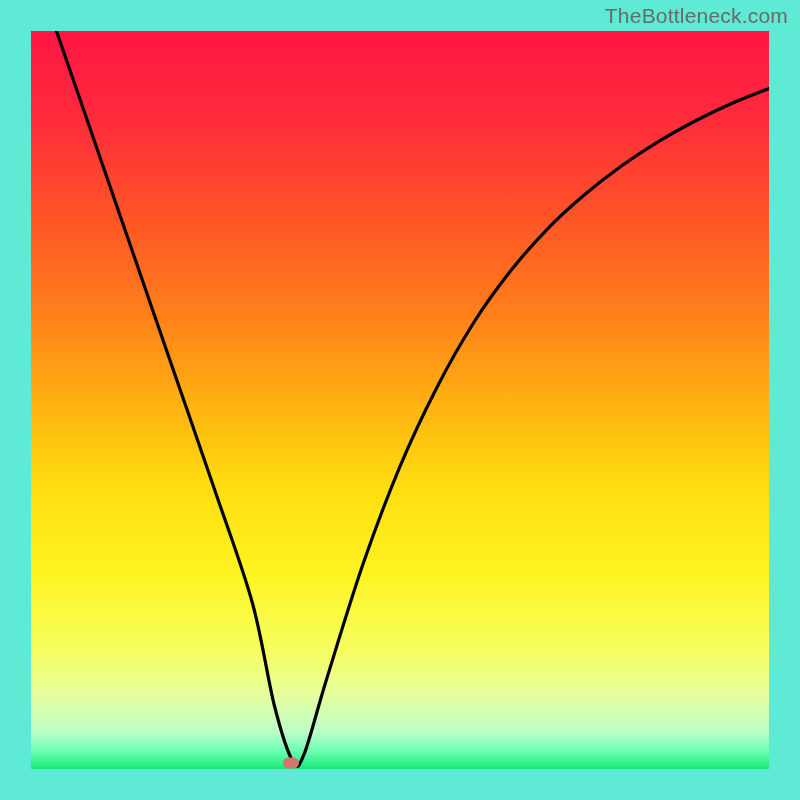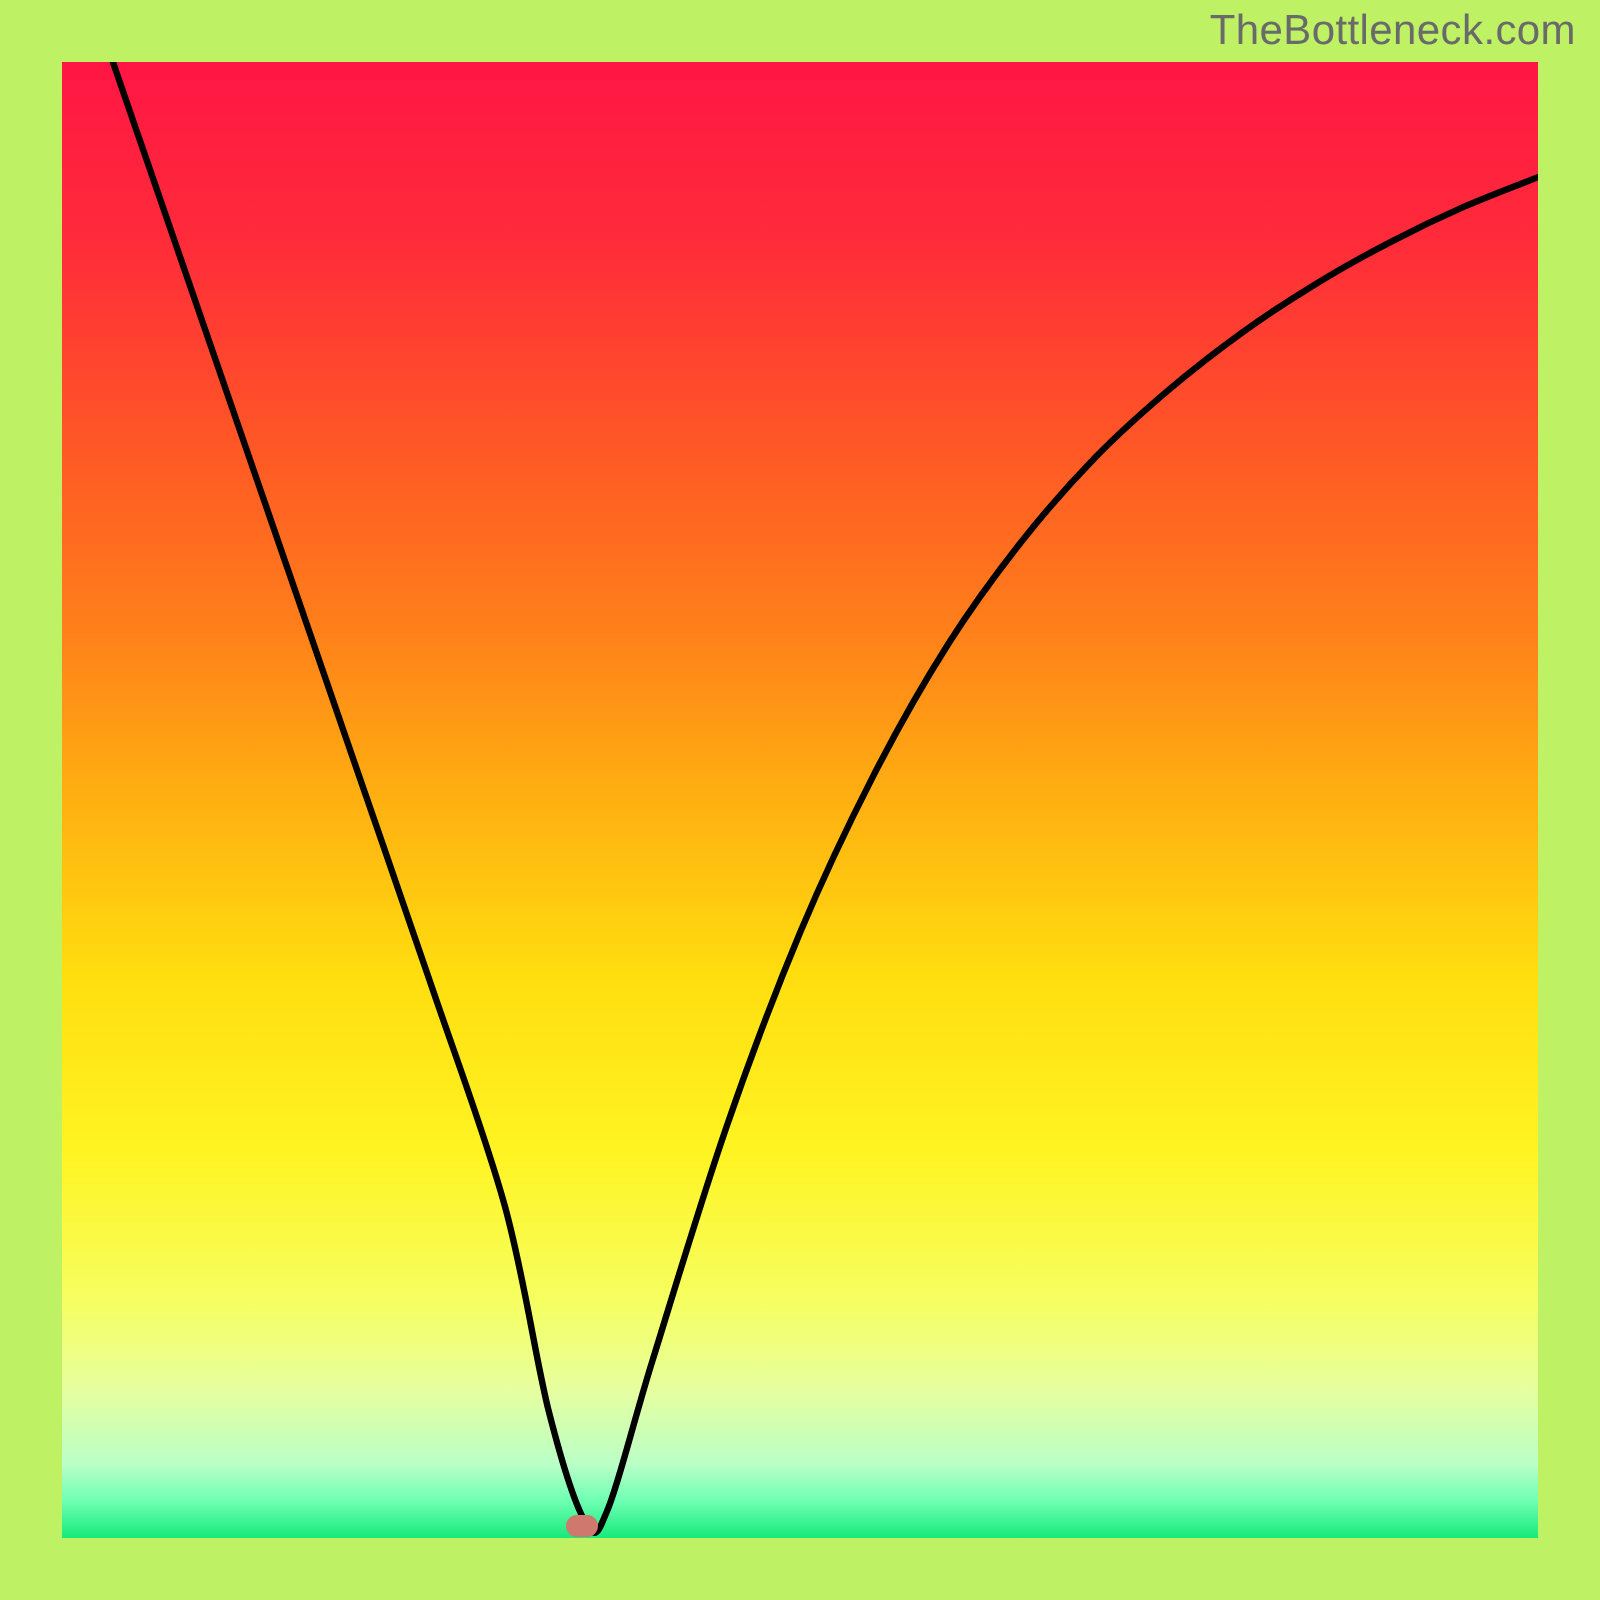--- a/index.html
+++ b/index.html
@@ -8,21 +8,21 @@
     width: 800px;
     height: 800px;
     background: #000;
     overflow: hidden;
     font-family: Arial, Helvetica, sans-serif;
   }
   .stage {
     position: relative;
     width: 800px;
     height: 800px;
-    background: #bef264;
+    background: #5eead4;
   }
   .plot-area {
     position: absolute;
     left: 31px;
     top: 31px;
     width: 738px;
     height: 738px;
     overflow: hidden;
   }
   .gradient {

